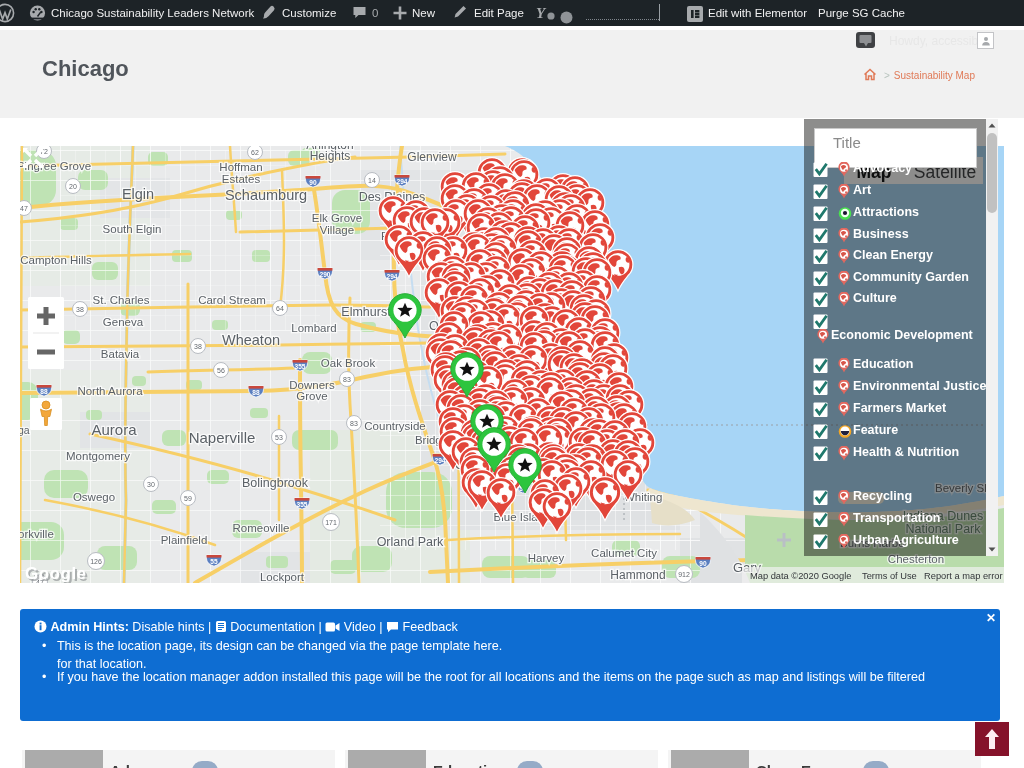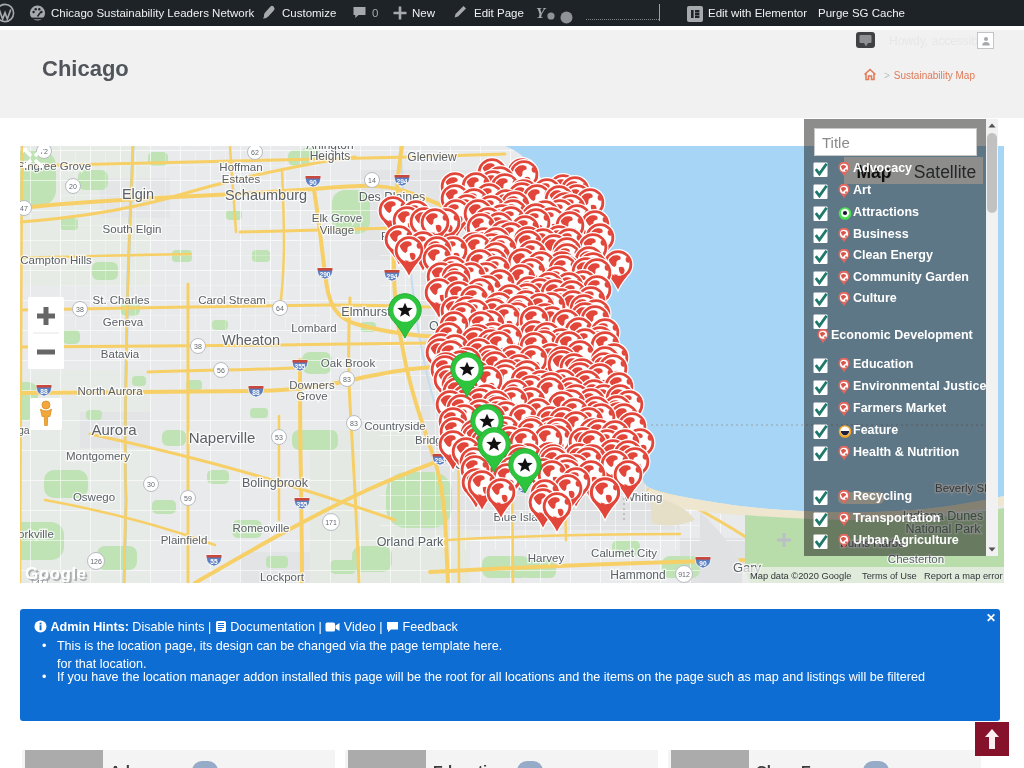--- a/index.html
+++ b/index.html
@@ -7,22 +7,22 @@
 #abar { position:absolute; left:0; top:0; width:1024px; height:26px; background:#1d2327;
   color:#f0f0f1; font-size:11.5px; z-index:50; }
 #abar .it { position:absolute; top:0; height:26px; line-height:26px; white-space:nowrap; }
 #hdr { position:absolute; left:0; top:30px; width:1024px; height:88px; background:#f1f1f1; }
 #hdr h1 { position:absolute; left:42px; top:26px; font-size:22px; font-weight:700; color:#50555b; }
 #crumb { position:absolute; right:49px; top:68px; font-size:10px; color:#e07a57; }
 #howdy { position:absolute; left:0; top:26px; width:1024px; height:24px; z-index:6; }
 #mapw { position:absolute; left:20px; top:146px; width:984px; height:437px; overflow:hidden; }
 #panel { position:absolute; left:804px; top:119px; width:182px; height:437px;
   background:rgba(12,12,10,0.47); z-index:20; }
-#ptitle { position:absolute; left:10px; top:9px; width:163px; height:28px; background:#fff;
-  border:1px solid #c9c9c9; font-size:15px; color:#8a8a8a; padding:5px 7px; }
+#ptitle { position:absolute; left:10px; top:9px; width:163px; height:40px; background:#fff;
+  border:1px solid #c9c9c9; font-size:15px; color:#8a8a8a; padding:5px 18px; }
 .prow { position:absolute; left:0; width:182px; height:21px; }
 .prow .cb { position:absolute; left:9px; top:2px; }
 .prow .lbl { position:absolute; left:49px; top:2px; font-size:12.5px; font-weight:bold; color:#fff; white-space:nowrap; }
 .prow .ic { position:absolute; left:36px; top:3px; }
 #pscroll { position:absolute; left:986px; top:119px; width:12px; height:437px; background:#f1f1f1; z-index:21; }
 #bluebox { position:absolute; left:20px; top:609px; width:980px; height:112px; background:#0e6dd2;
   border-radius:3px; color:#fff; font-size:12.6px; z-index:10; }
 #bluebox .ln1 { position:absolute; left:14px; top:11px; }
 .cards { position:absolute; top:750px; width:313px; height:30px; background:#f4f4f4; }
 .thumb { position:absolute; left:3px; top:0; width:78px; height:30px; background:#ababab; }

